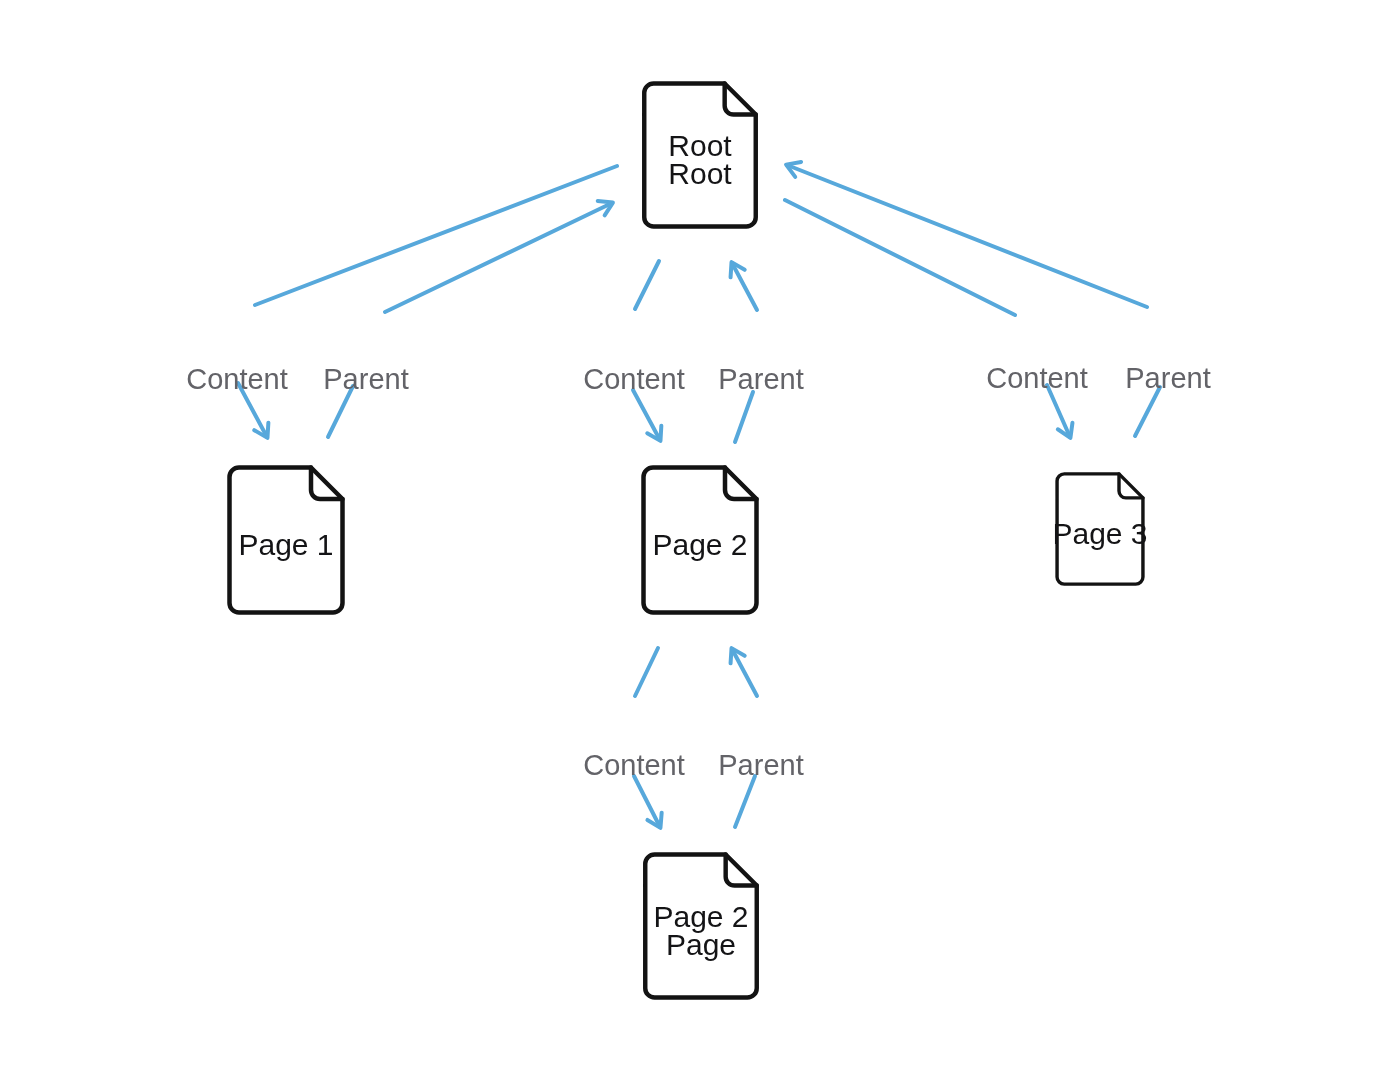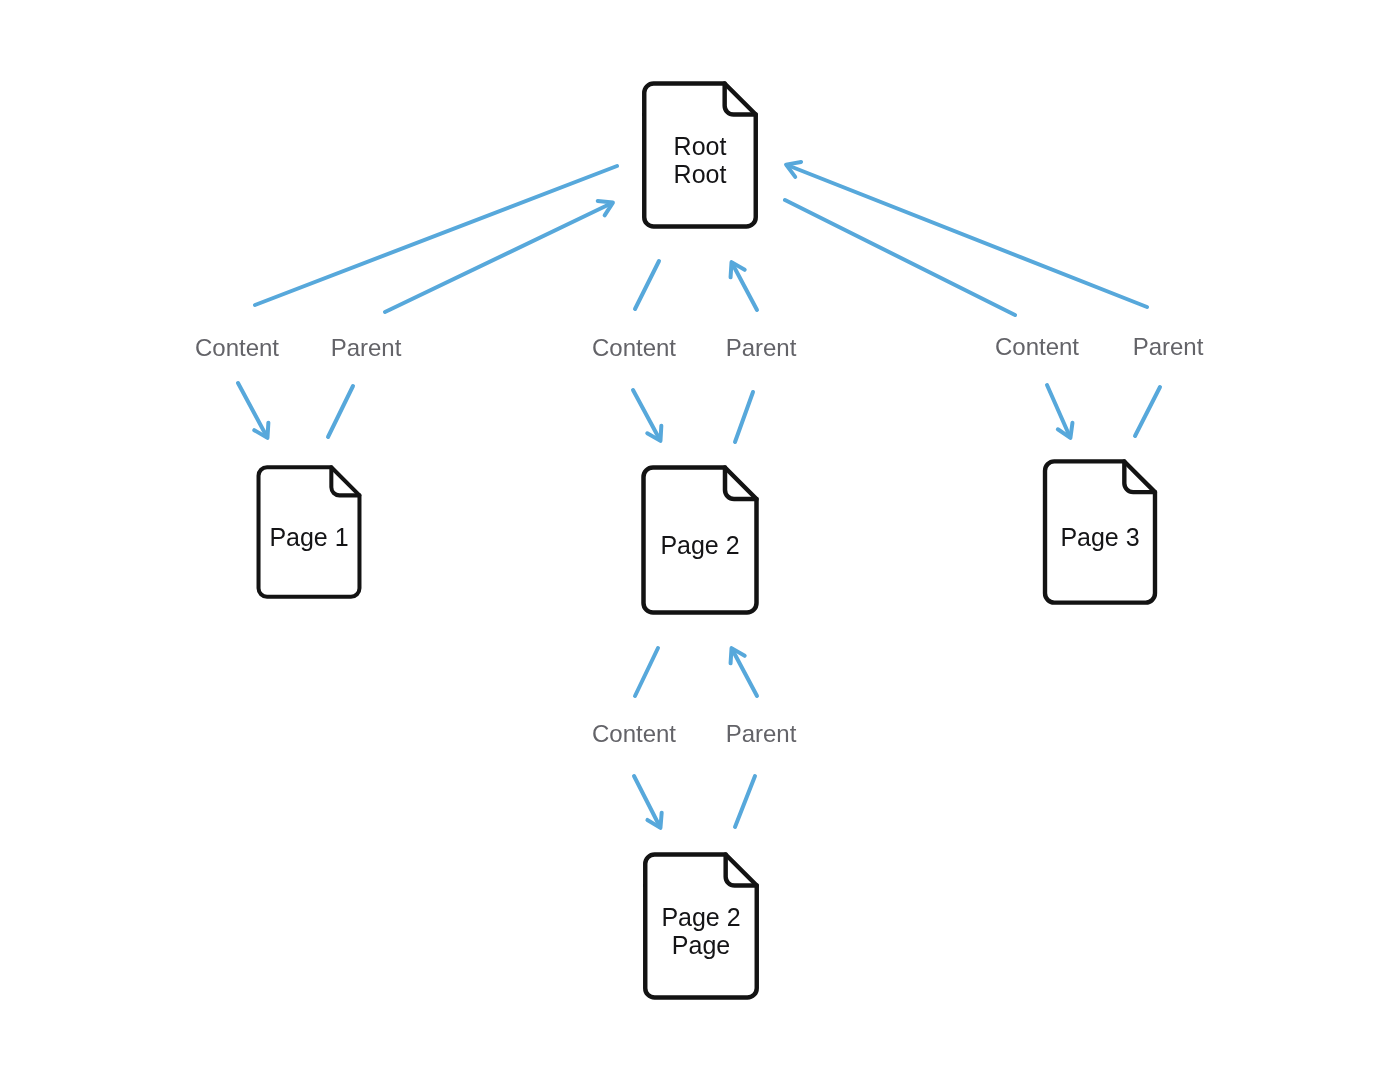--- a/index.html
+++ b/index.html
@@ -8,25 +8,25 @@
     font-family:"Liberation Sans",sans-serif;overflow:hidden;
   }
   .arrow-layer{position:absolute;left:0;top:0;width:1400px;height:1082px;}
   .arrow-layer line{stroke:#57a8db;stroke-width:4;stroke-linecap:round;}
   .node{position:absolute;width:118px;}
   .node .doc-icon{position:absolute;left:0;top:0;width:100%;height:100%;}
   .node .node-label{
     position:absolute;left:0;top:0;right:0;bottom:0;
     display:flex;flex-direction:column;align-items:center;justify-content:center;
     padding-top:10px;box-sizing:border-box;
-    color:#141416;font-size:25px;line-height:28px;text-align:center;
+    color:#141416;font-size:30px;line-height:28px;text-align:center;
   }
   .edge-label{
     position:absolute;transform:translate(-50%,-50%);
-    font-size:24px;color:#636368;white-space:nowrap;
+    font-size:29px;color:#636368;white-space:nowrap;margin-top:31px;
   }
 </style>
 </head>
 <body>
 
 <div class="canvas">
 
   <svg class="arrow-layer" width="1400" height="1082" viewBox="0 0 1400 1082" xmlns="http://www.w3.org/2000/svg">
     <defs>
       <marker id="head" viewBox="0 0 24 24" markerWidth="24" markerHeight="24" refX="17" refY="12" orient="auto" markerUnits="userSpaceOnUse">
@@ -71,41 +71,41 @@
     <svg class="doc-icon" viewBox="0 0 118 150" xmlns="http://www.w3.org/2000/svg">
       <path d="M 84 2.5 L 115.5 34 V 138 A 9.5 9.5 0 0 1 106 147.5 H 12 A 9.5 9.5 0 0 1 2.5 138 V 12 A 9.5 9.5 0 0 1 12 2.5 Z" fill="#ffffff" stroke="#131313" stroke-width="4.5" stroke-linejoin="round"></path>
       <path d="M 84 2.5 V 25 A 9 9 0 0 0 93 34 H 115.5" fill="none" stroke="#131313" stroke-width="4.5" stroke-linejoin="round" stroke-linecap="round"></path>
     </svg>
     <div class="node-label">
       <span>Root</span>
       <span>Root</span>
     </div>
   </div>
 
-  <div class="node" style="left:250px;top:465px;height:134px;">
+  <div class="node" style="left:227px;top:465px;height:150px;">
     <svg class="doc-icon" viewBox="0 0 118 150" xmlns="http://www.w3.org/2000/svg">
       <path d="M 84 2.5 L 115.5 34 V 138 A 9.5 9.5 0 0 1 106 147.5 H 12 A 9.5 9.5 0 0 1 2.5 138 V 12 A 9.5 9.5 0 0 1 12 2.5 Z" fill="#ffffff" stroke="#131313" stroke-width="4.5" stroke-linejoin="round"></path>
       <path d="M 84 2.5 V 25 A 9 9 0 0 0 93 34 H 115.5" fill="none" stroke="#131313" stroke-width="4.5" stroke-linejoin="round" stroke-linecap="round"></path>
     </svg>
     <div class="node-label">
       <span>Page 1</span>
     </div>
   </div>
 
   <div class="node" style="left:641px;top:465px;height:150px;">
     <svg class="doc-icon" viewBox="0 0 118 150" xmlns="http://www.w3.org/2000/svg">
       <path d="M 84 2.5 L 115.5 34 V 138 A 9.5 9.5 0 0 1 106 147.5 H 12 A 9.5 9.5 0 0 1 2.5 138 V 12 A 9.5 9.5 0 0 1 12 2.5 Z" fill="#ffffff" stroke="#131313" stroke-width="4.5" stroke-linejoin="round"></path>
       <path d="M 84 2.5 V 25 A 9 9 0 0 0 93 34 H 115.5" fill="none" stroke="#131313" stroke-width="4.5" stroke-linejoin="round" stroke-linecap="round"></path>
     </svg>
     <div class="node-label">
       <span>Page 2</span>
     </div>
   </div>
 
-  <div class="node" style="left:1041px;top:459px;height:146px;">
+  <div class="node" style="left:1041px;top:472px;height:114px;">
     <svg class="doc-icon" viewBox="0 0 118 150" xmlns="http://www.w3.org/2000/svg">
       <path d="M 84 2.5 L 115.5 34 V 138 A 9.5 9.5 0 0 1 106 147.5 H 12 A 9.5 9.5 0 0 1 2.5 138 V 12 A 9.5 9.5 0 0 1 12 2.5 Z" fill="#ffffff" stroke="#131313" stroke-width="4.5" stroke-linejoin="round"></path>
       <path d="M 84 2.5 V 25 A 9 9 0 0 0 93 34 H 115.5" fill="none" stroke="#131313" stroke-width="4.5" stroke-linejoin="round" stroke-linecap="round"></path>
     </svg>
     <div class="node-label">
       <span>Page 3</span>
     </div>
   </div>
 
   <div class="node" style="left:642px;top:852px;height:148px;">

